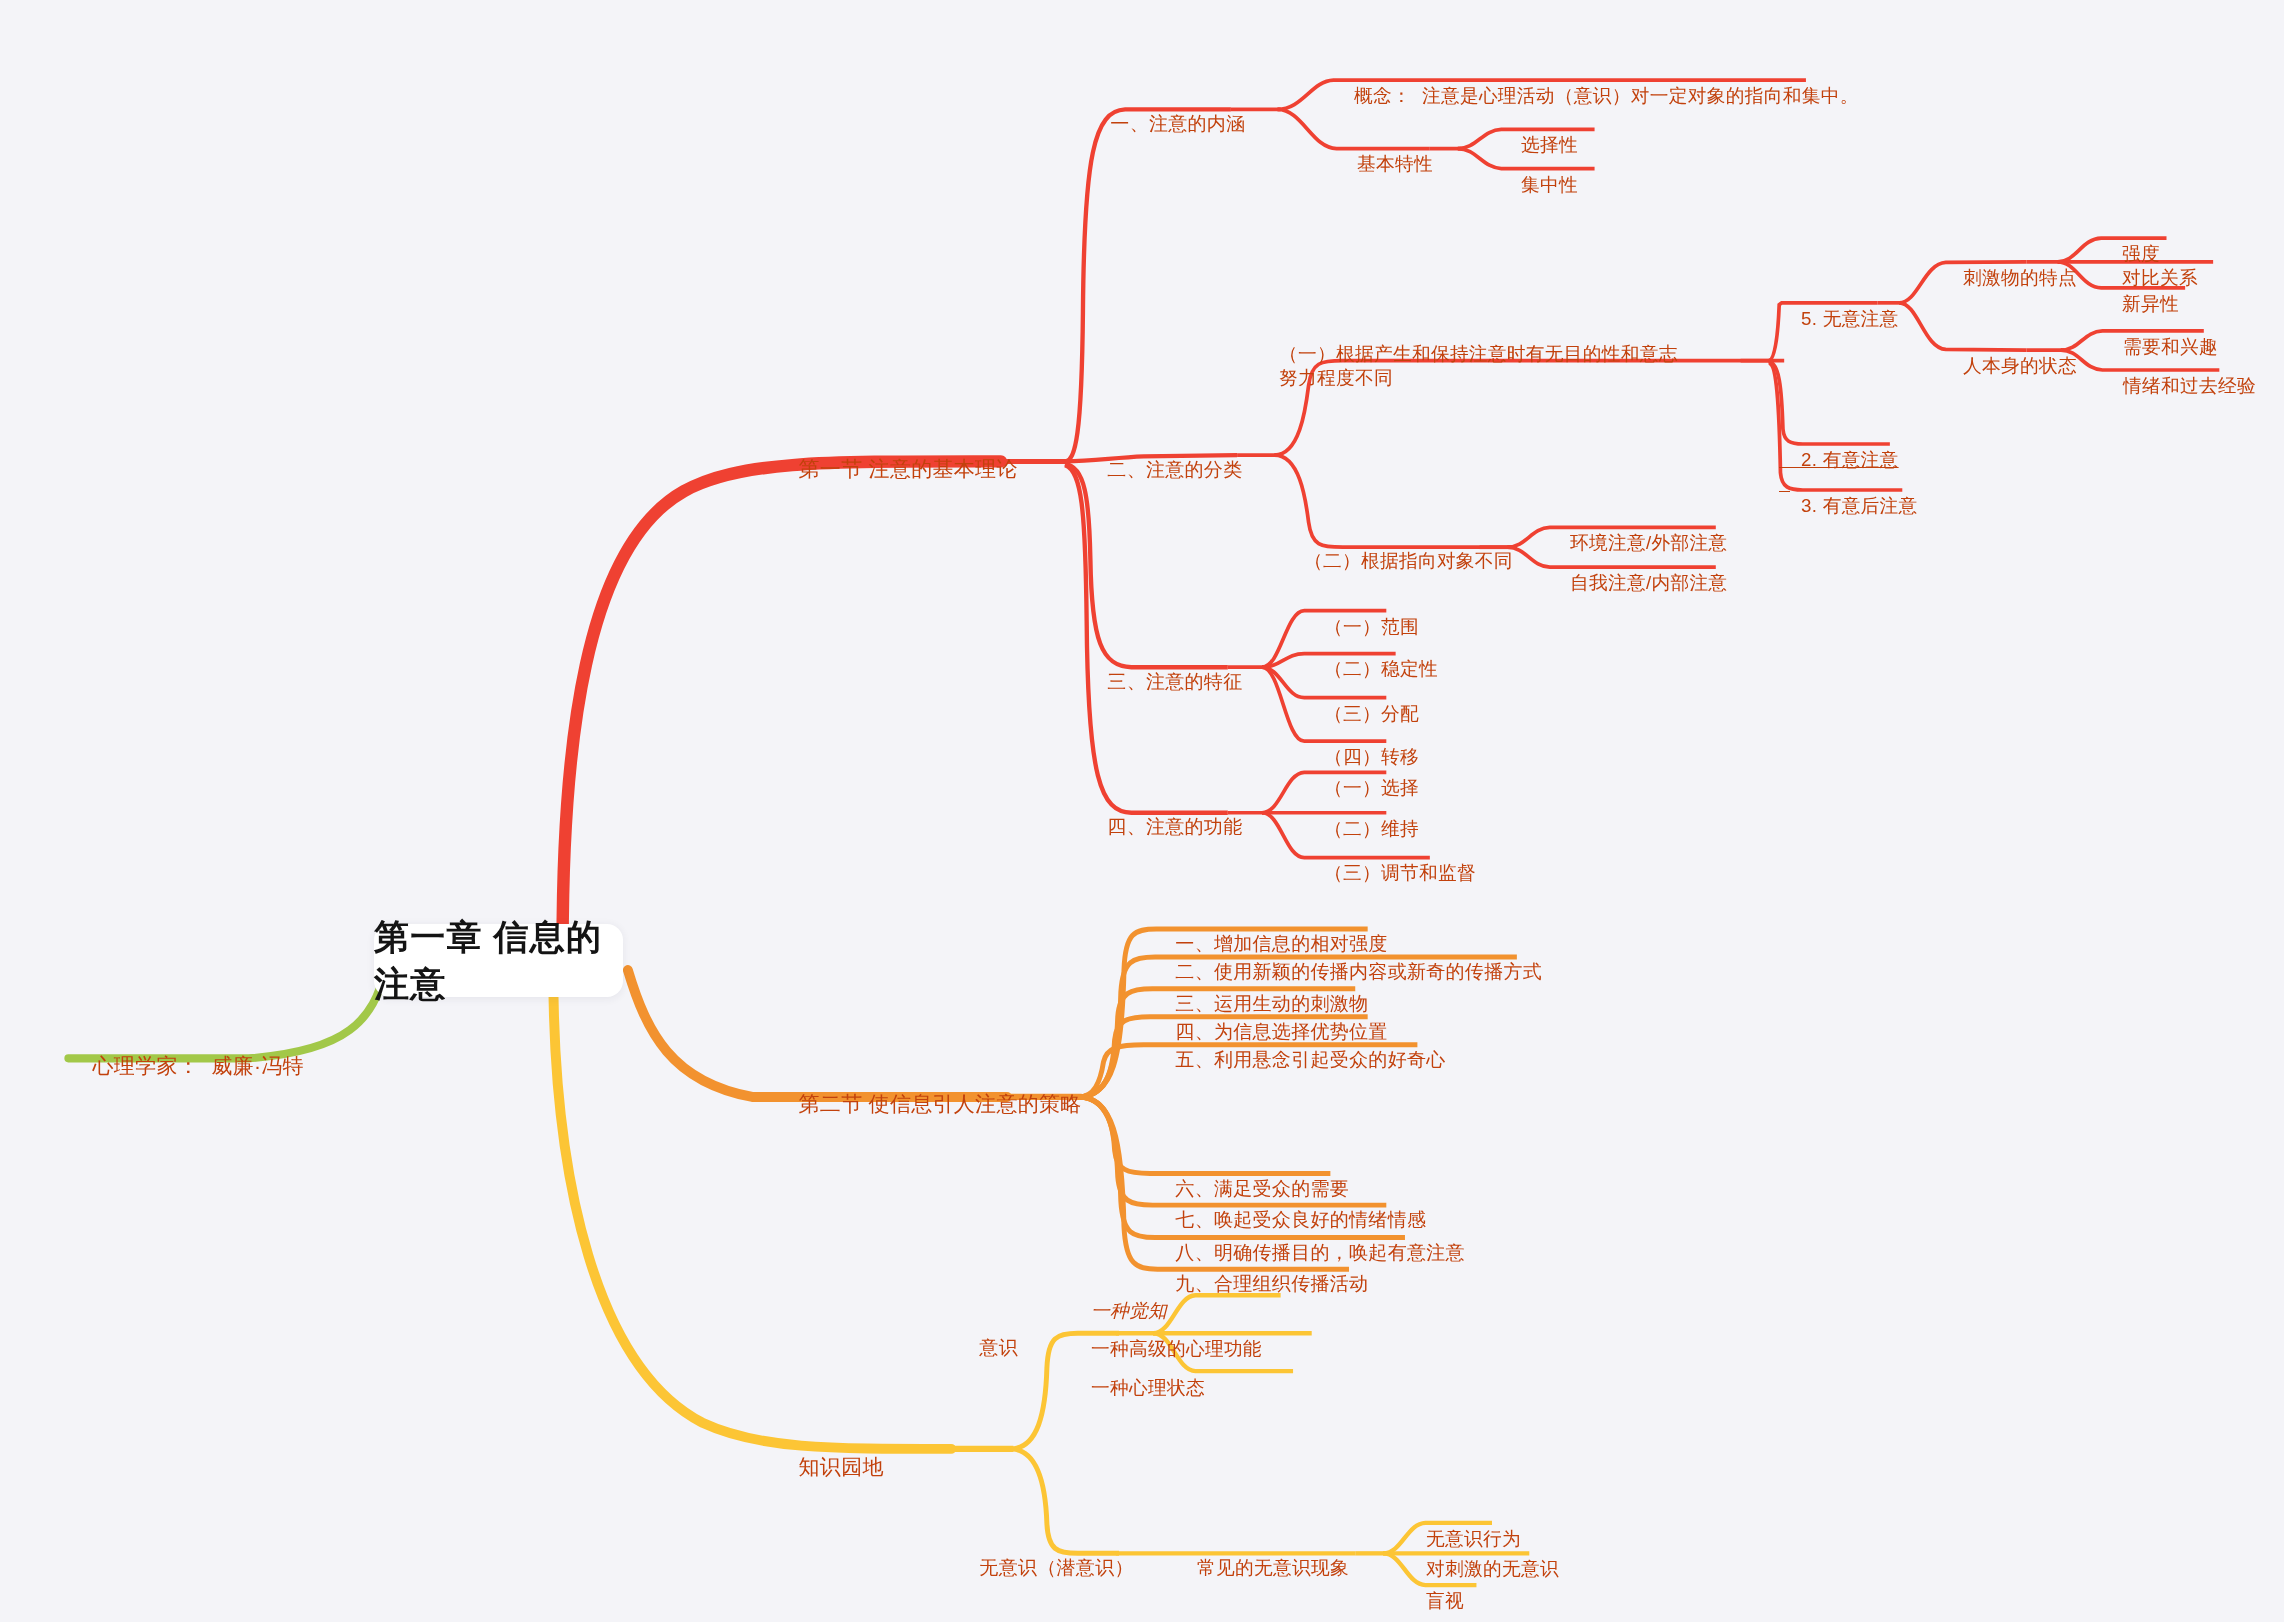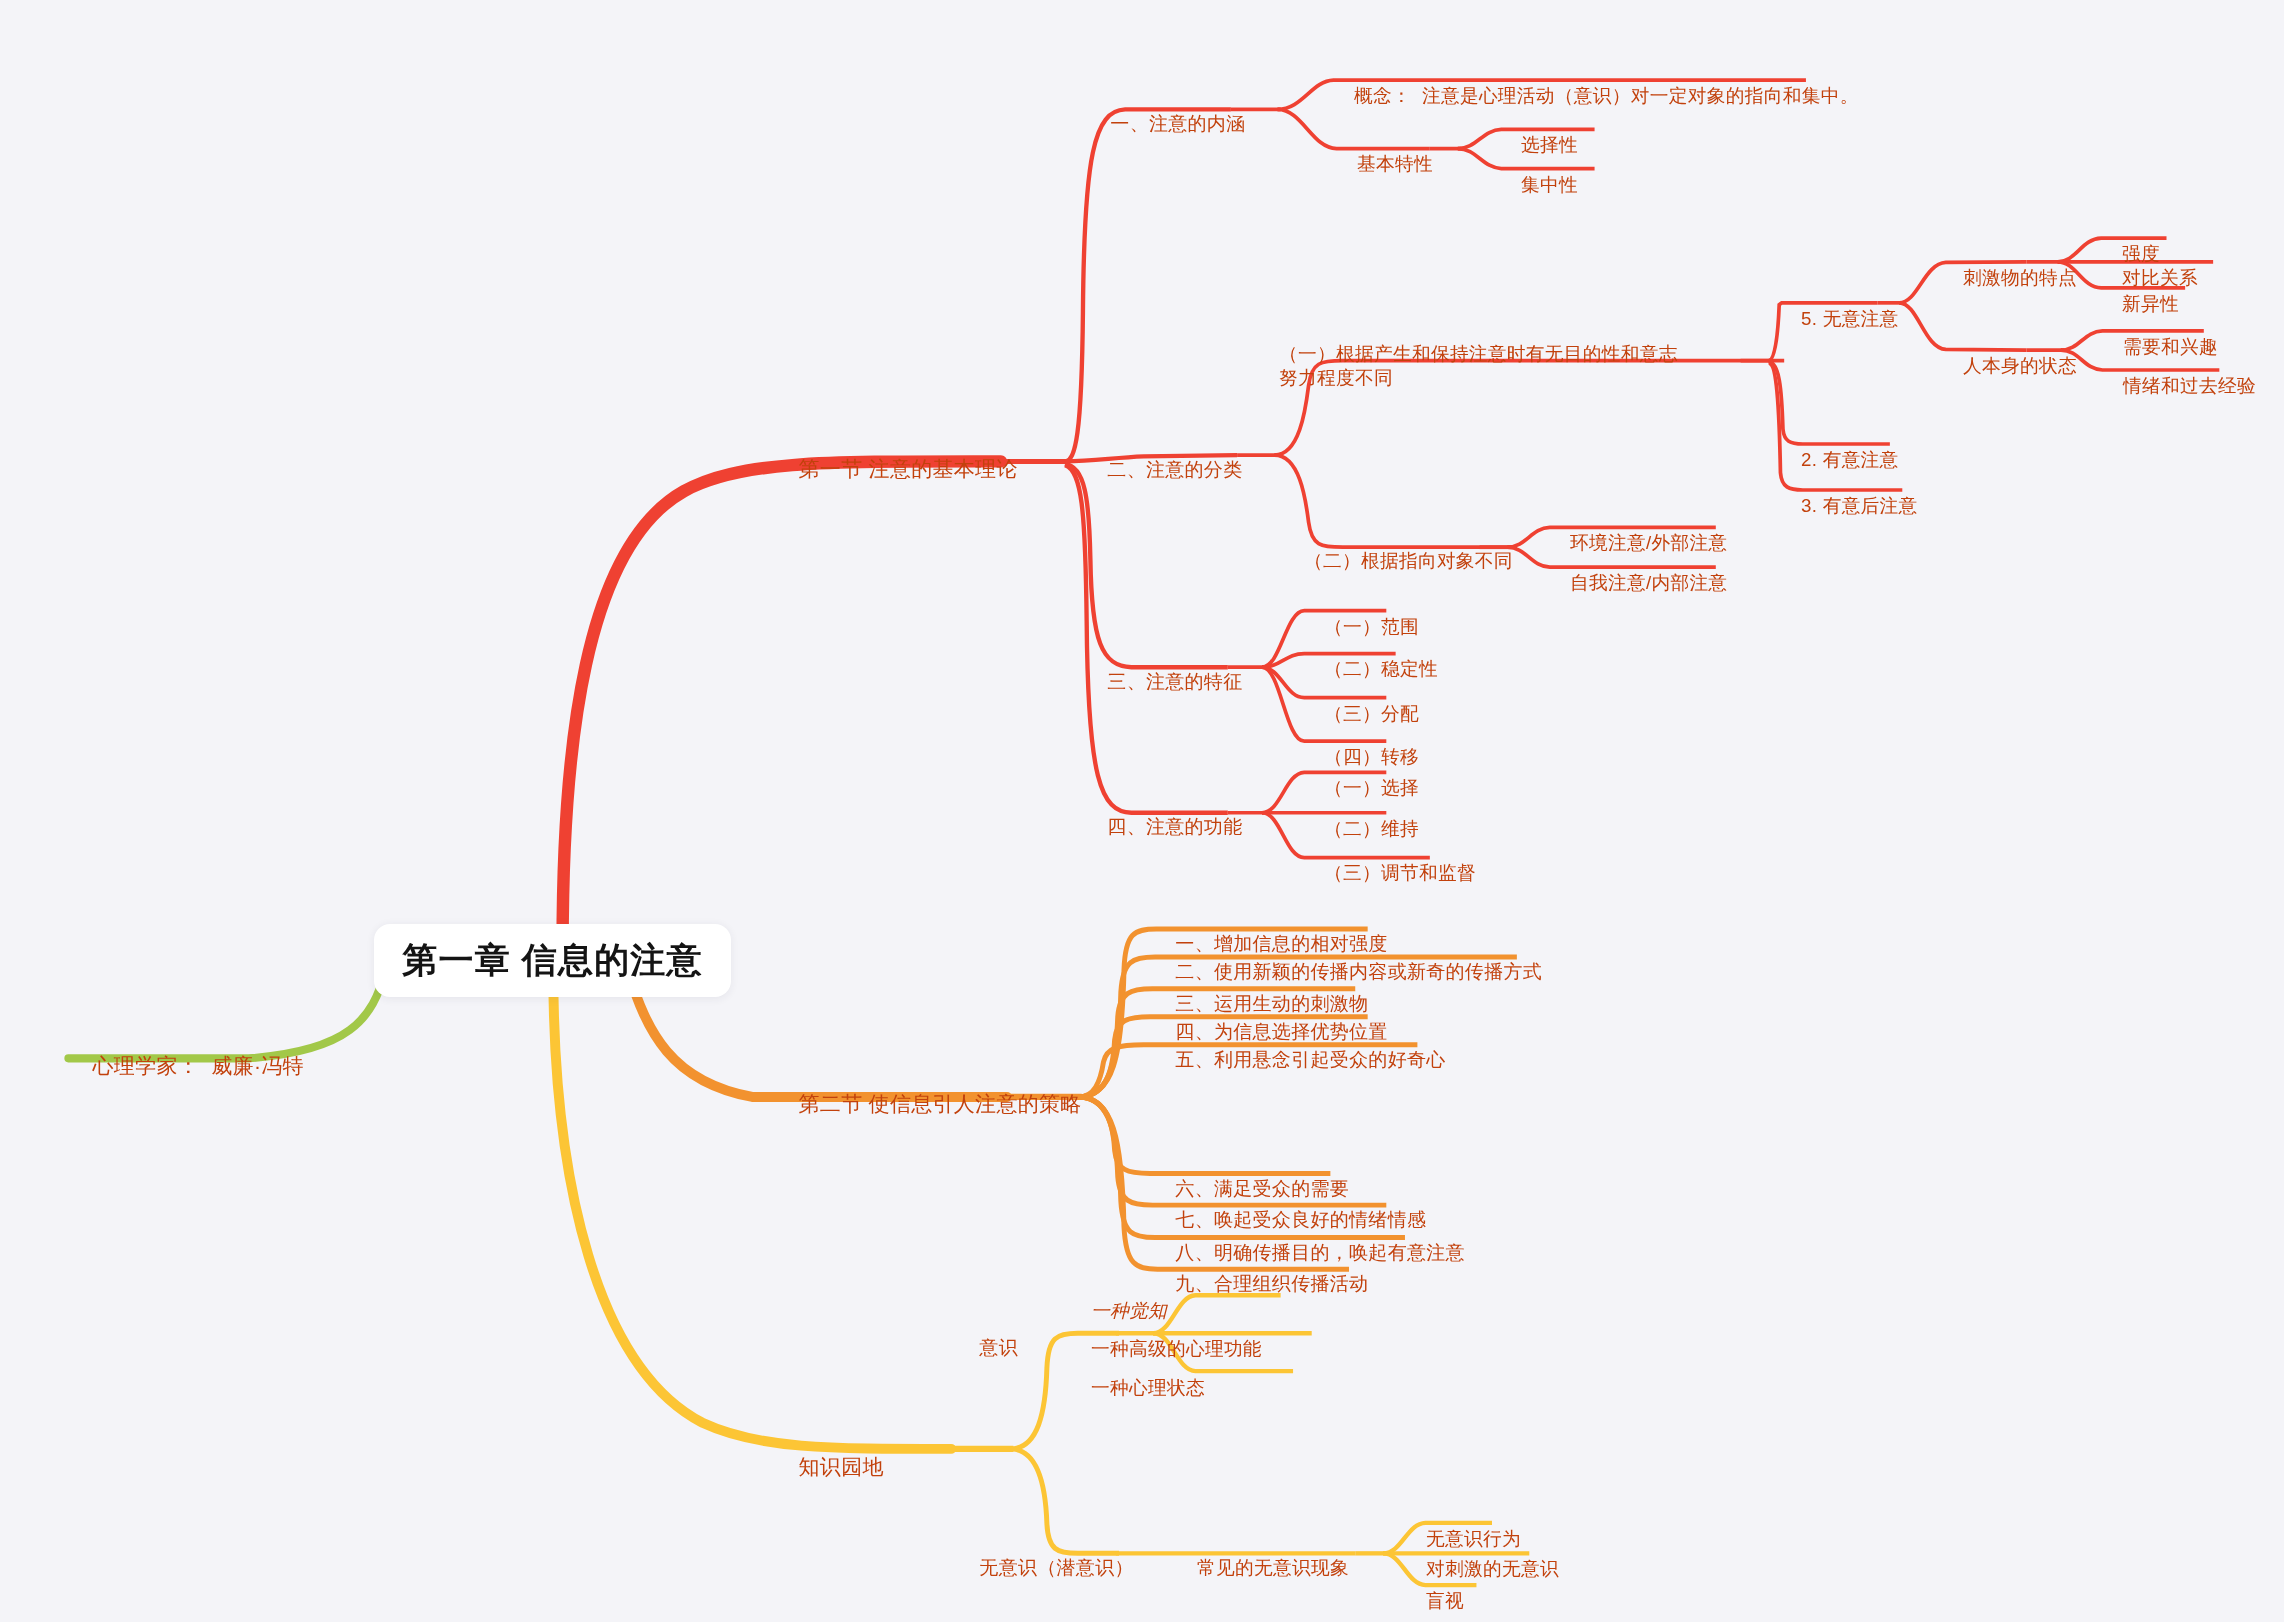--- a/index.html
+++ b/index.html
@@ -125,21 +125,21 @@
     <path fill="none" stroke="#fcc535" stroke-width="7" d="M 1855 2144 C 1885 2144 1893 2204 1923 2205 L 2080 2205"></path>
 
     <path fill="none" stroke="#fcc535" stroke-width="7" d="M 1795 2498 L 2180 2498"></path>
 
     <path fill="none" stroke="#fcc535" stroke-width="7" d="M 2180 2498 L 2230 2498"></path>
     <path fill="none" stroke="#fcc535" stroke-width="7" d="M 2225 2498 C 2255 2498 2263 2450 2293 2449 L 2400 2449"></path>
     <path fill="none" stroke="#fcc535" stroke-width="7" d="M 2225 2498 L 2460 2498"></path>
     <path fill="none" stroke="#fcc535" stroke-width="7" d="M 2225 2498 C 2255 2498 2263 2548 2293 2549 L 2375 2549"></path>
   </svg>
 
-  <div class="root" style="left:374px;top:924px;width:357px;height:73px;">
+  <div class="root" style="left:374px;top:924px;width:249px;height:73px;">
     <span>第一章  信息的注意</span>
   </div>
 
   <div class="node lvl1" style="left:68px;top:1026px;">
     <span>心理学家：  威廉·冯特</span>
   </div>
 
   <div class="node lvl1" style="left:774px;top:429px;">
     <span>第一节 注意的基本理论</span>
   </div>
@@ -165,21 +165,21 @@
   </div>
 
   <div class="node lvl3 wrap" style="left:1279px;top:318px;width:491px;">
     <span>（一）根据产生和保持注意时有无目的性和意志
 努力程度不同</span>
   </div>
 
   <div class="node lvl4" style="left:1779px;top:283px;">
     <span>5. 无意注意</span>
   </div>
-  <div class="node lvl4" style="left:1779px;top:424px;">
+  <div class="node lvl4" style="left:1779px;top:424px;text-decoration:underline;">
     <span>2. 有意注意</span>
   </div>
   <div class="node lvl4" style="left:1779px;top:470px;">
     <span>3. 有意后注意</span>
   </div>
 
   <div class="node lvl4" style="left:1941px;top:242px;">
     <span>刺激物的特点</span>
   </div>
   <div class="node lvl4" style="left:1941px;top:330px;">

